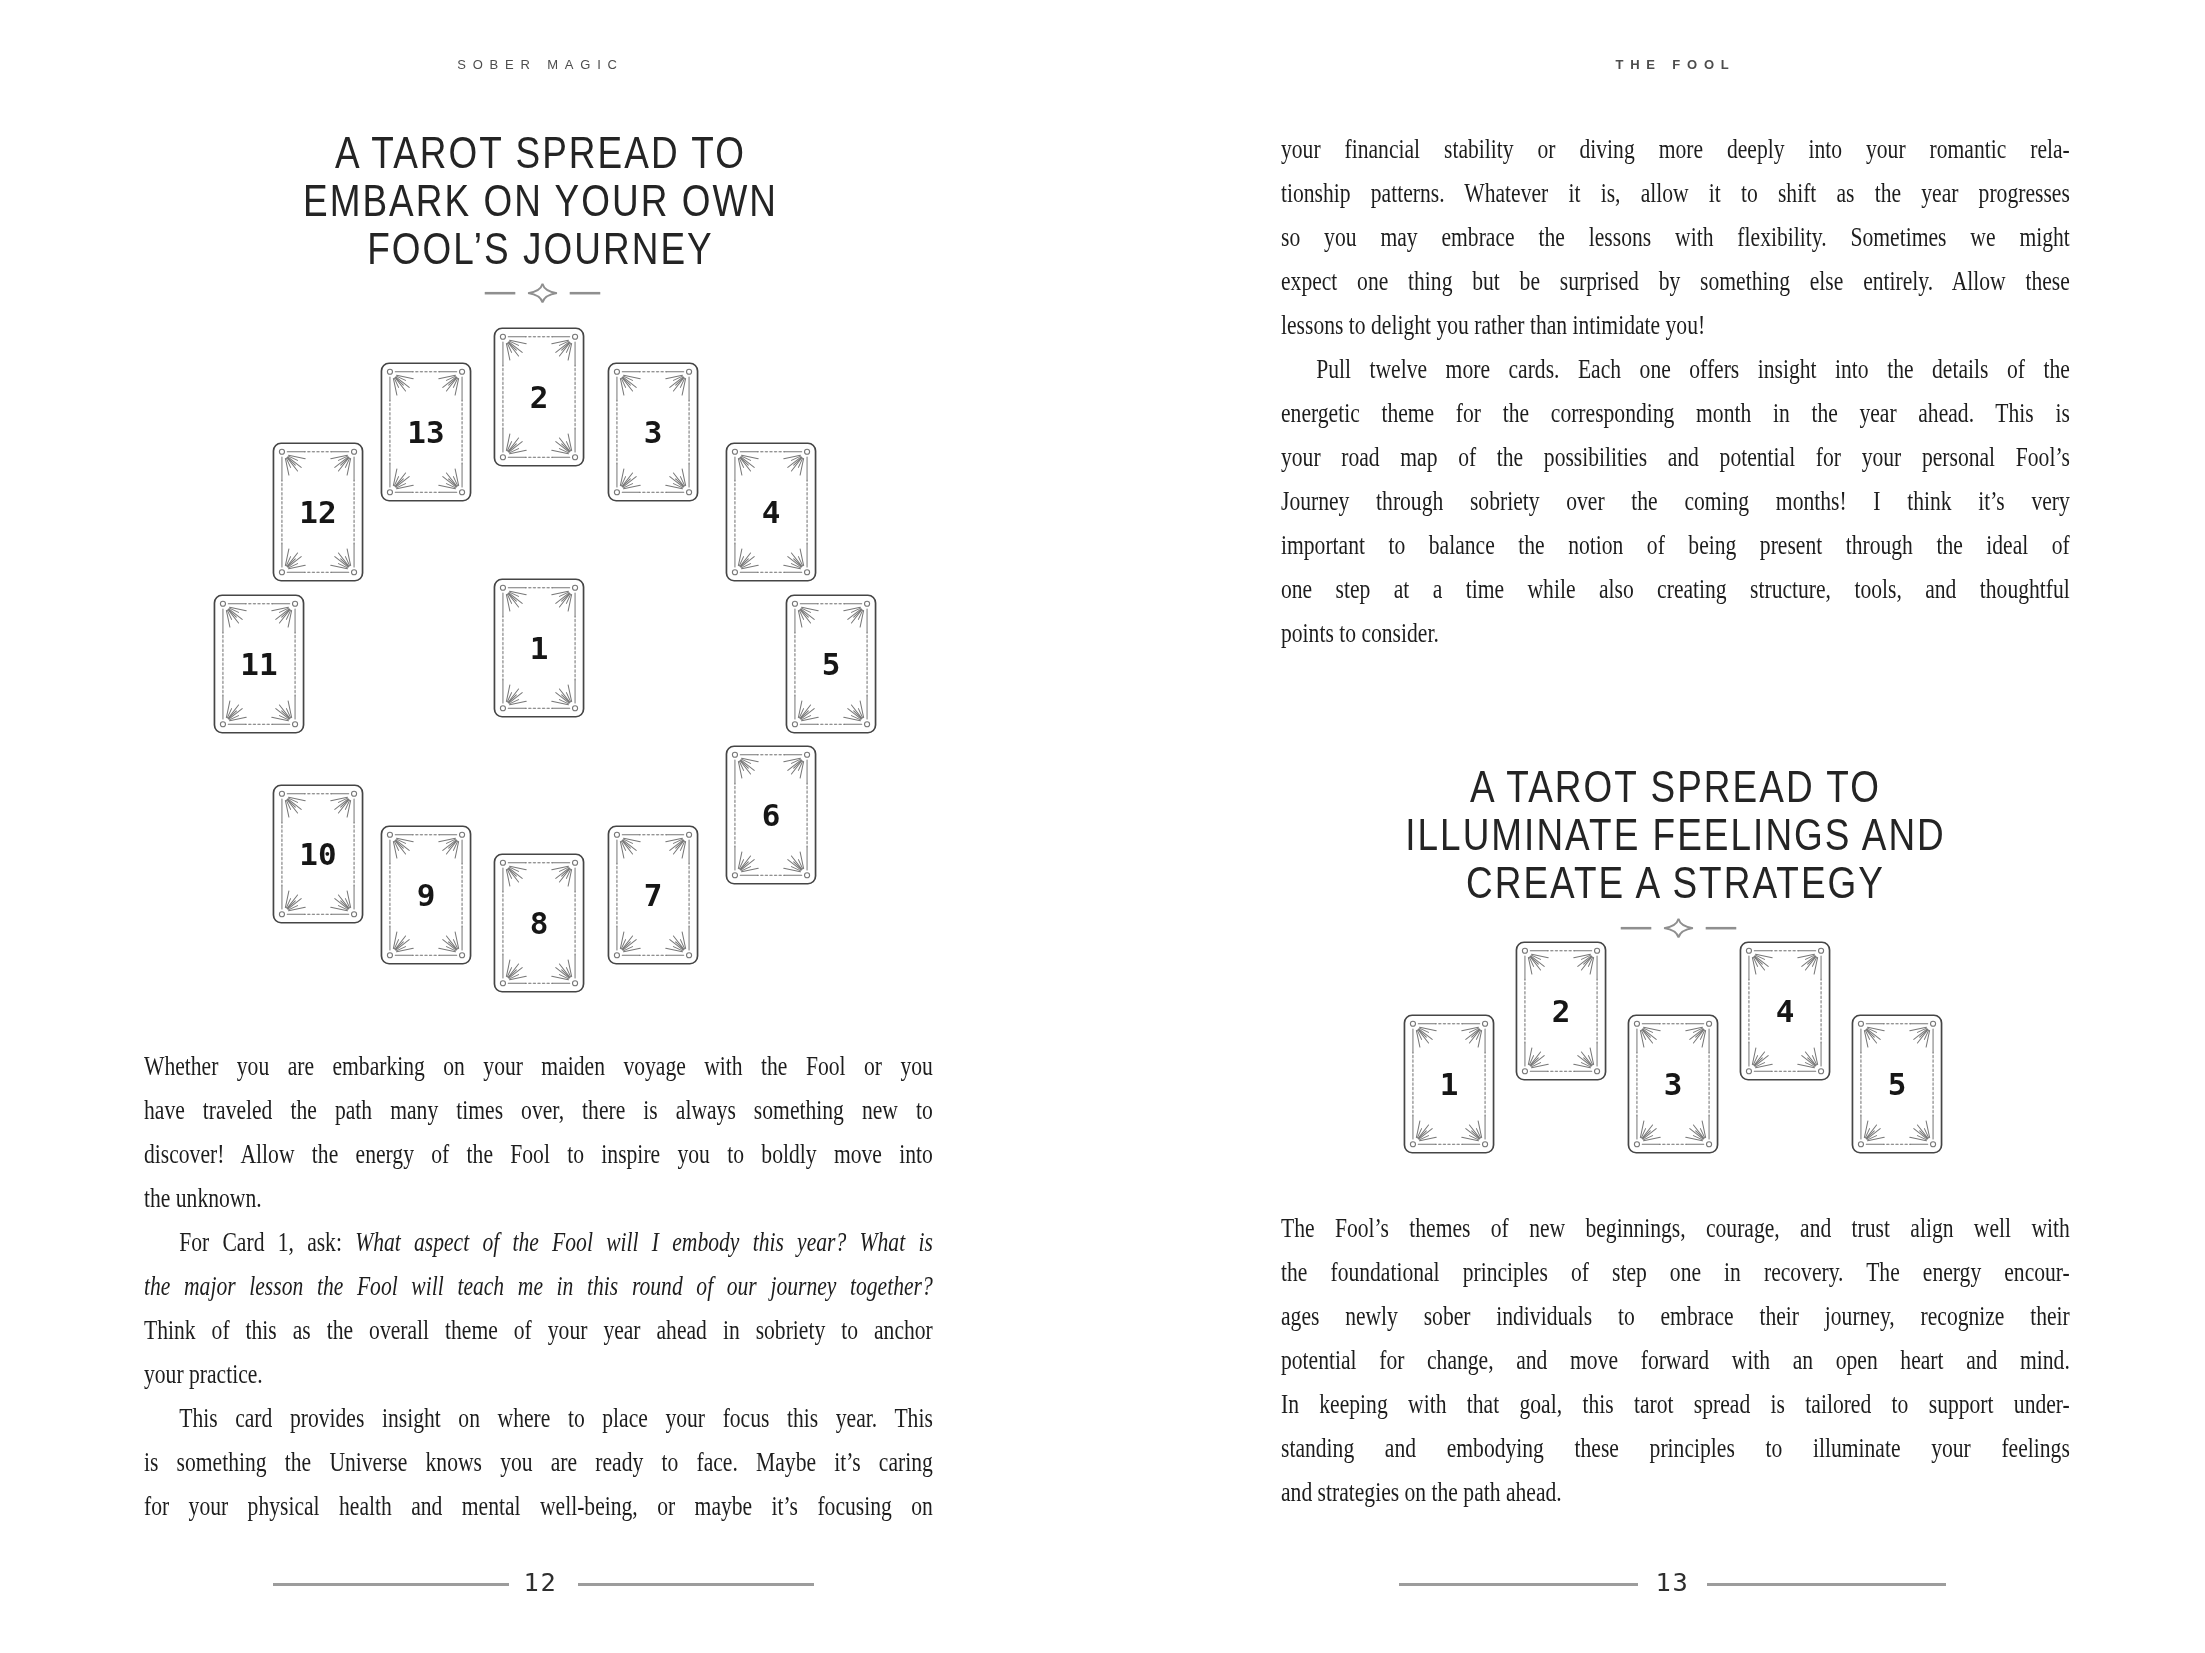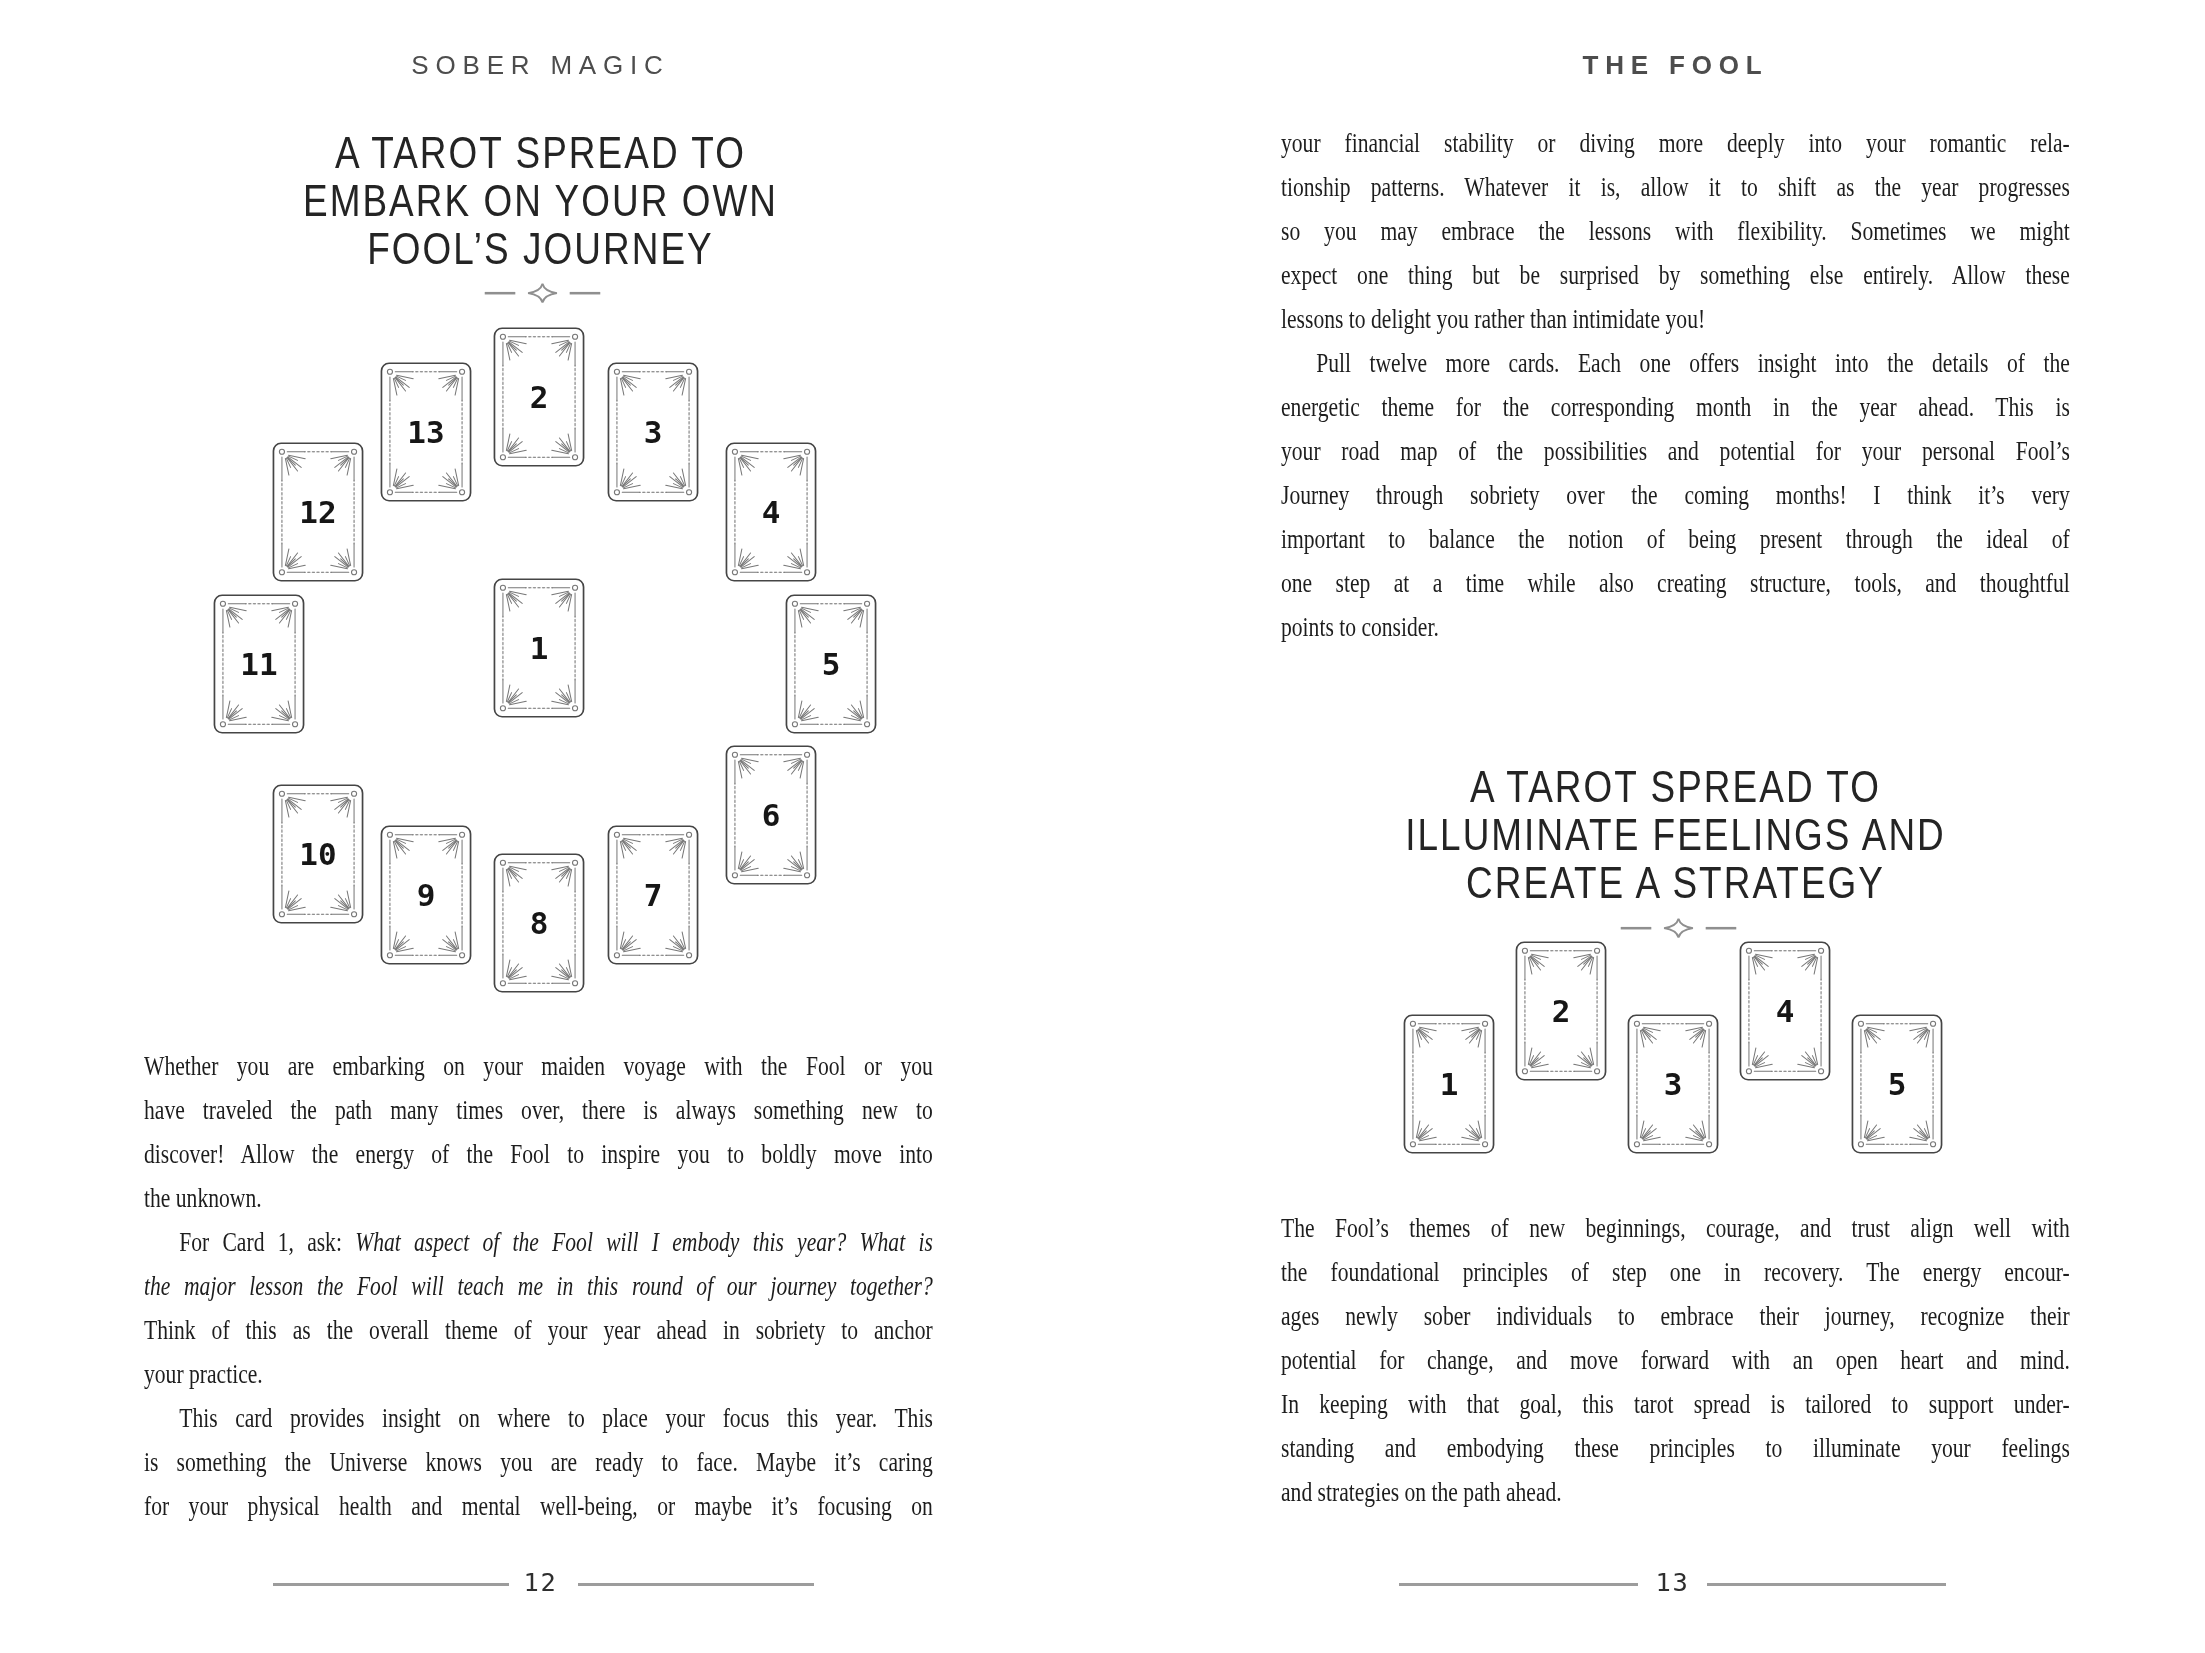--- a/index.html
+++ b/index.html
@@ -2,21 +2,21 @@
 <html style="font-size:13.6px"><head>
 <meta charset="utf-8">
 <style>
   html,body { margin:0; padding:0; background:#ffffff; }
   .spread {
     position:relative; width:2205px; height:1654px; background:#ffffff;
     font-family:"Liberation Serif", serif; color:#1d1d1d; overflow:hidden;
   }
   .runhead {
     position:absolute; width:789px; text-align:center;
-    font-family:"Liberation Sans", sans-serif; font-size:26px; line-height:24px;
+    font-family:"Liberation Sans", sans-serif; font-size:13px; line-height:24px;
     letter-spacing:6.8px; color:#4d4d4d; font-weight:400;
   }
   .pagetitle {
     position:absolute; width:789px; text-align:center;
     font-family:"Liberation Sans", sans-serif; font-size:45px; line-height:48px;
     letter-spacing:2.5px; color:#242424; font-weight:400;
     transform:scaleX(.82); transform-origin:50% 0;
   }
   .pagetitle span { display:block; }
   .divider { position:absolute; }
@@ -192,21 +192,21 @@
         <div class="tline"><span>for your physical health and mental well-being, or maybe it’s focusing on</span></div>
       </div>
     </div>
 
   <div class="footrule" style="left:273px; top:1583px; width:236px;"></div>
   <div class="pagenum" style="left:498px; top:1567px;">12</div>
   <div class="footrule" style="left:578px; top:1583px; width:236px;"></div>
 
   <div class="runhead" style="left:1281px; top:53px;font-weight:bold;">THE FOOL</div>
 
-  <div class="bodycol" style="left:1281px; top:121px;">
+  <div class="bodycol" style="left:1281px; top:127px;">
       <div>
         <div class="tline"><span>your financial stability or diving more deeply into your romantic rela-</span></div>
         <div class="tline"><span>tionship patterns. Whatever it is, allow it to shift as the year progresses</span></div>
         <div class="tline"><span>so you may embrace the lessons with flexibility. Sometimes we might</span></div>
         <div class="tline"><span>expect one thing but be surprised by something else entirely. Allow these</span></div>
         <div class="tline last"><span>lessons to delight you rather than intimidate you!</span></div>
       </div>
       <div>
         <div class="tline ind"><span>Pull twelve more cards. Each one offers insight into the details of the</span></div>
         <div class="tline"><span>energetic theme for the corresponding month in the year ahead. This is</span></div>

